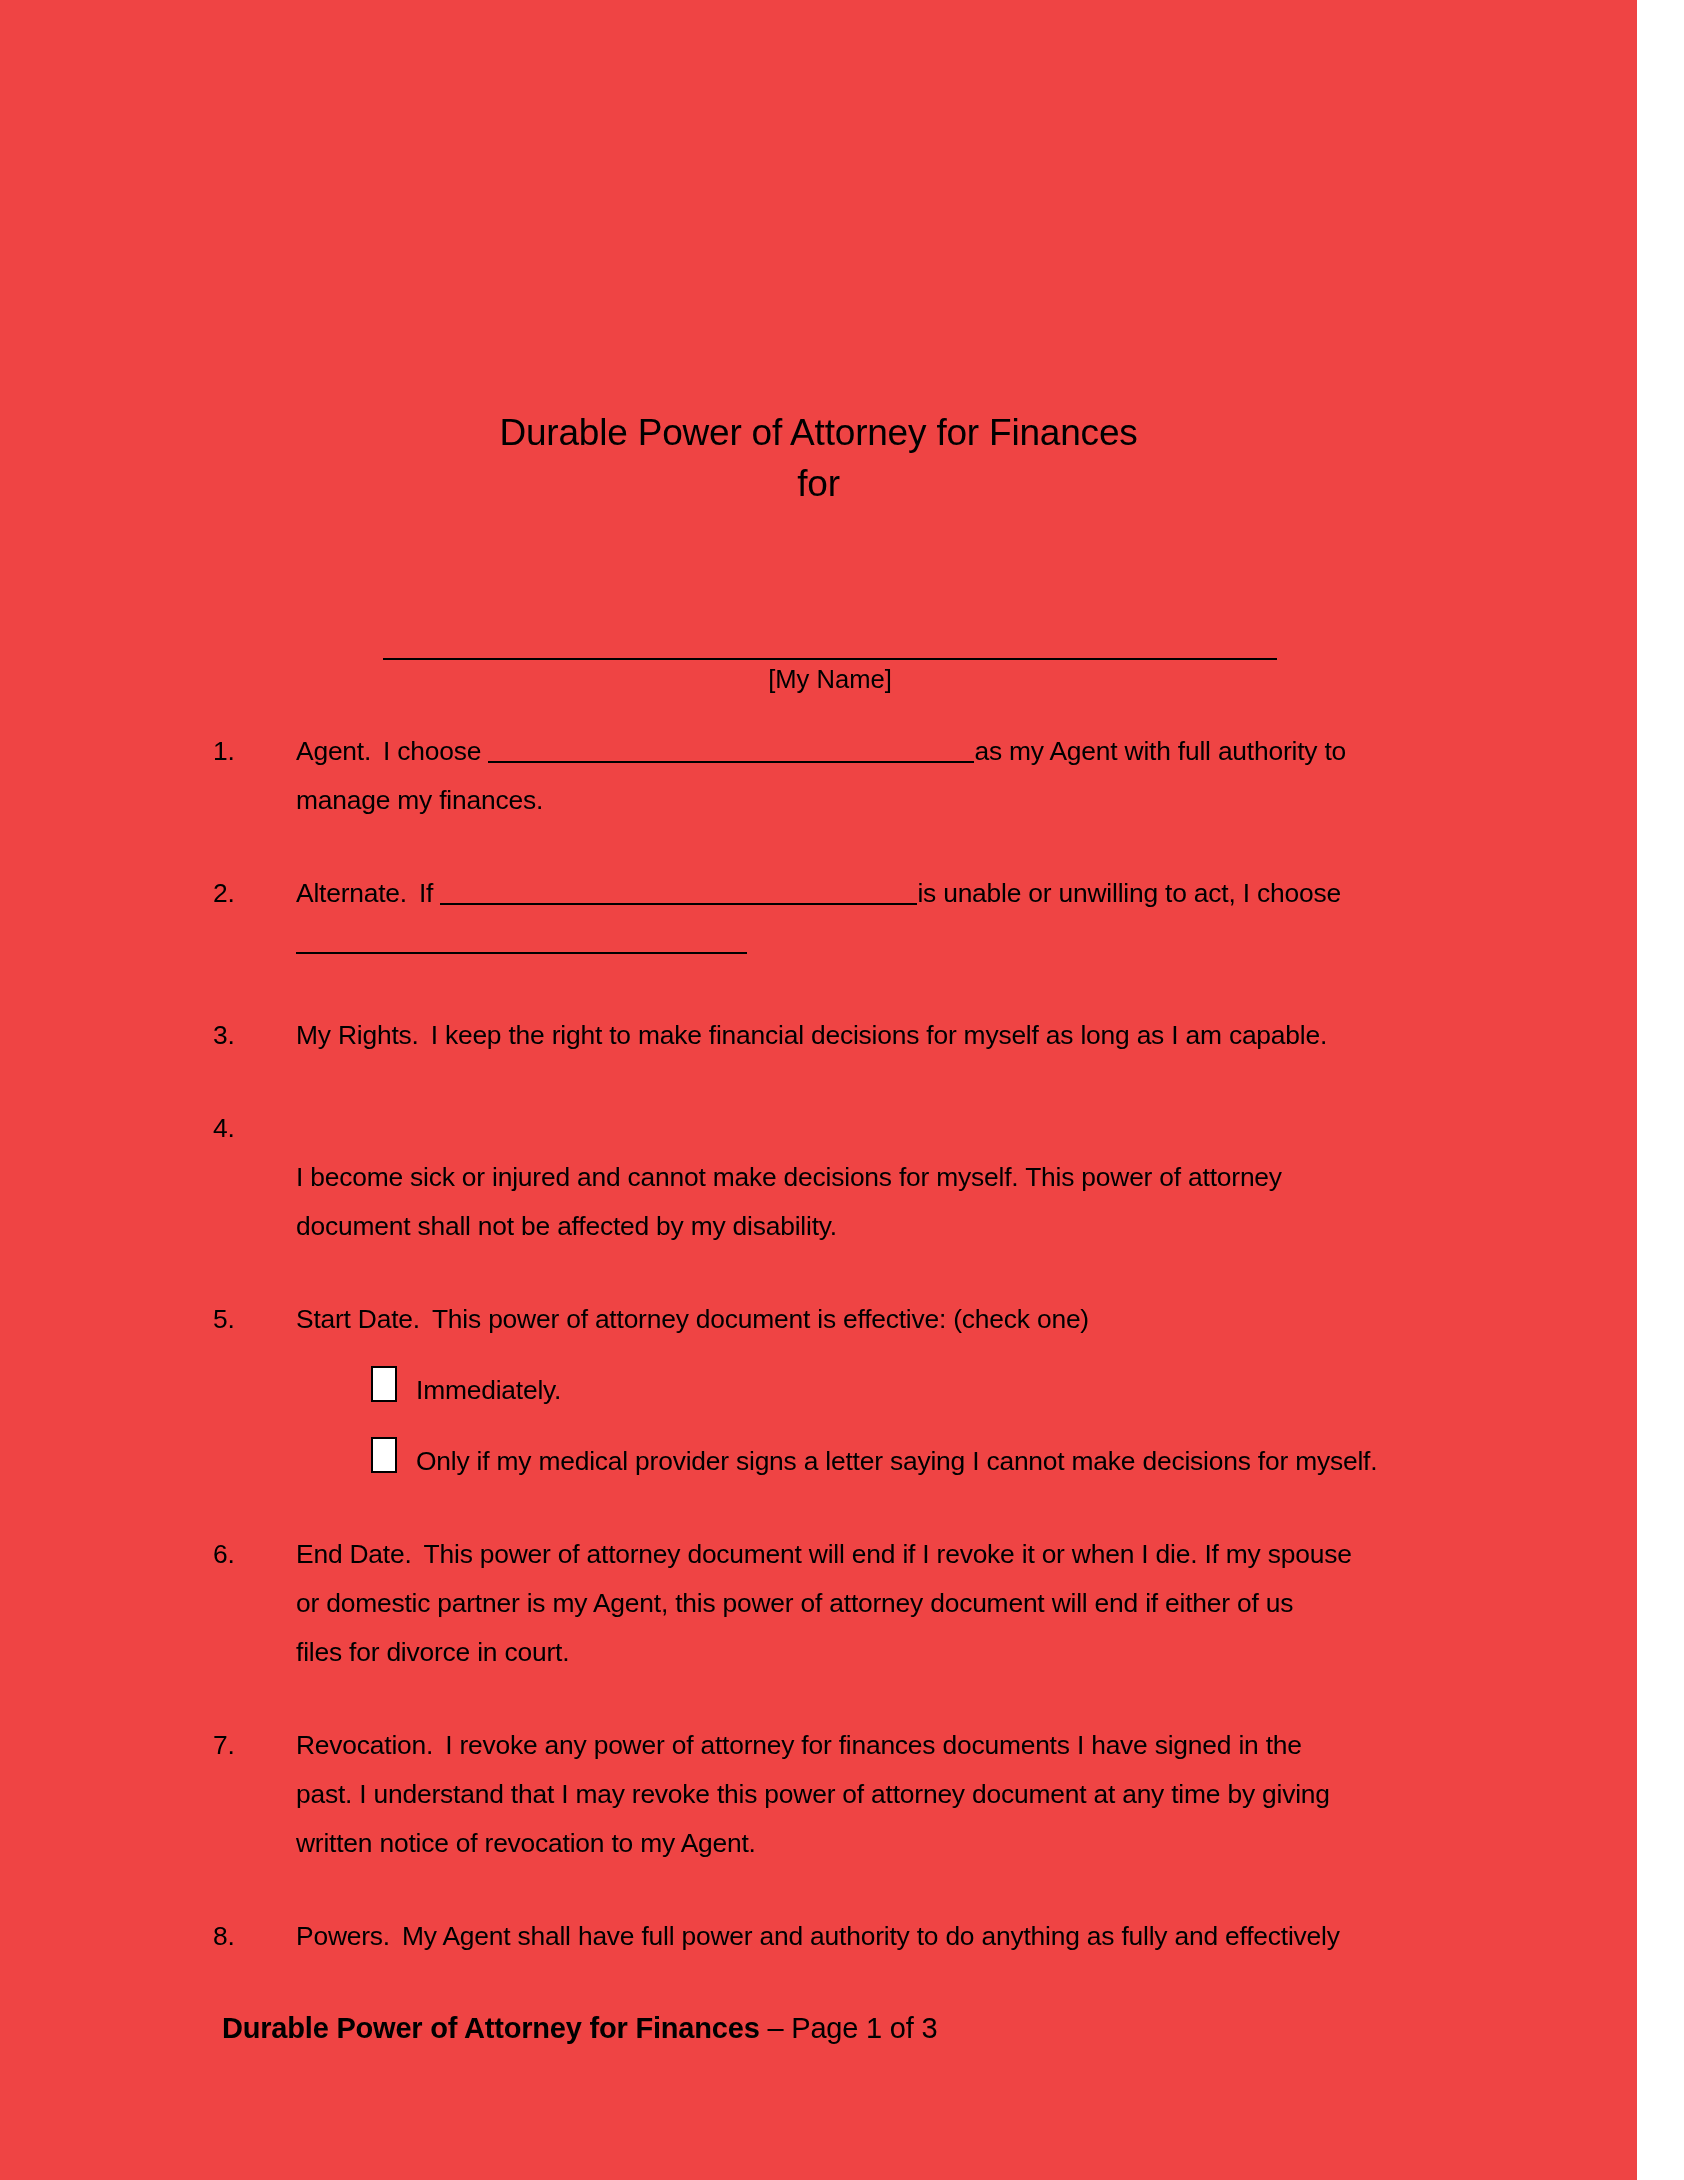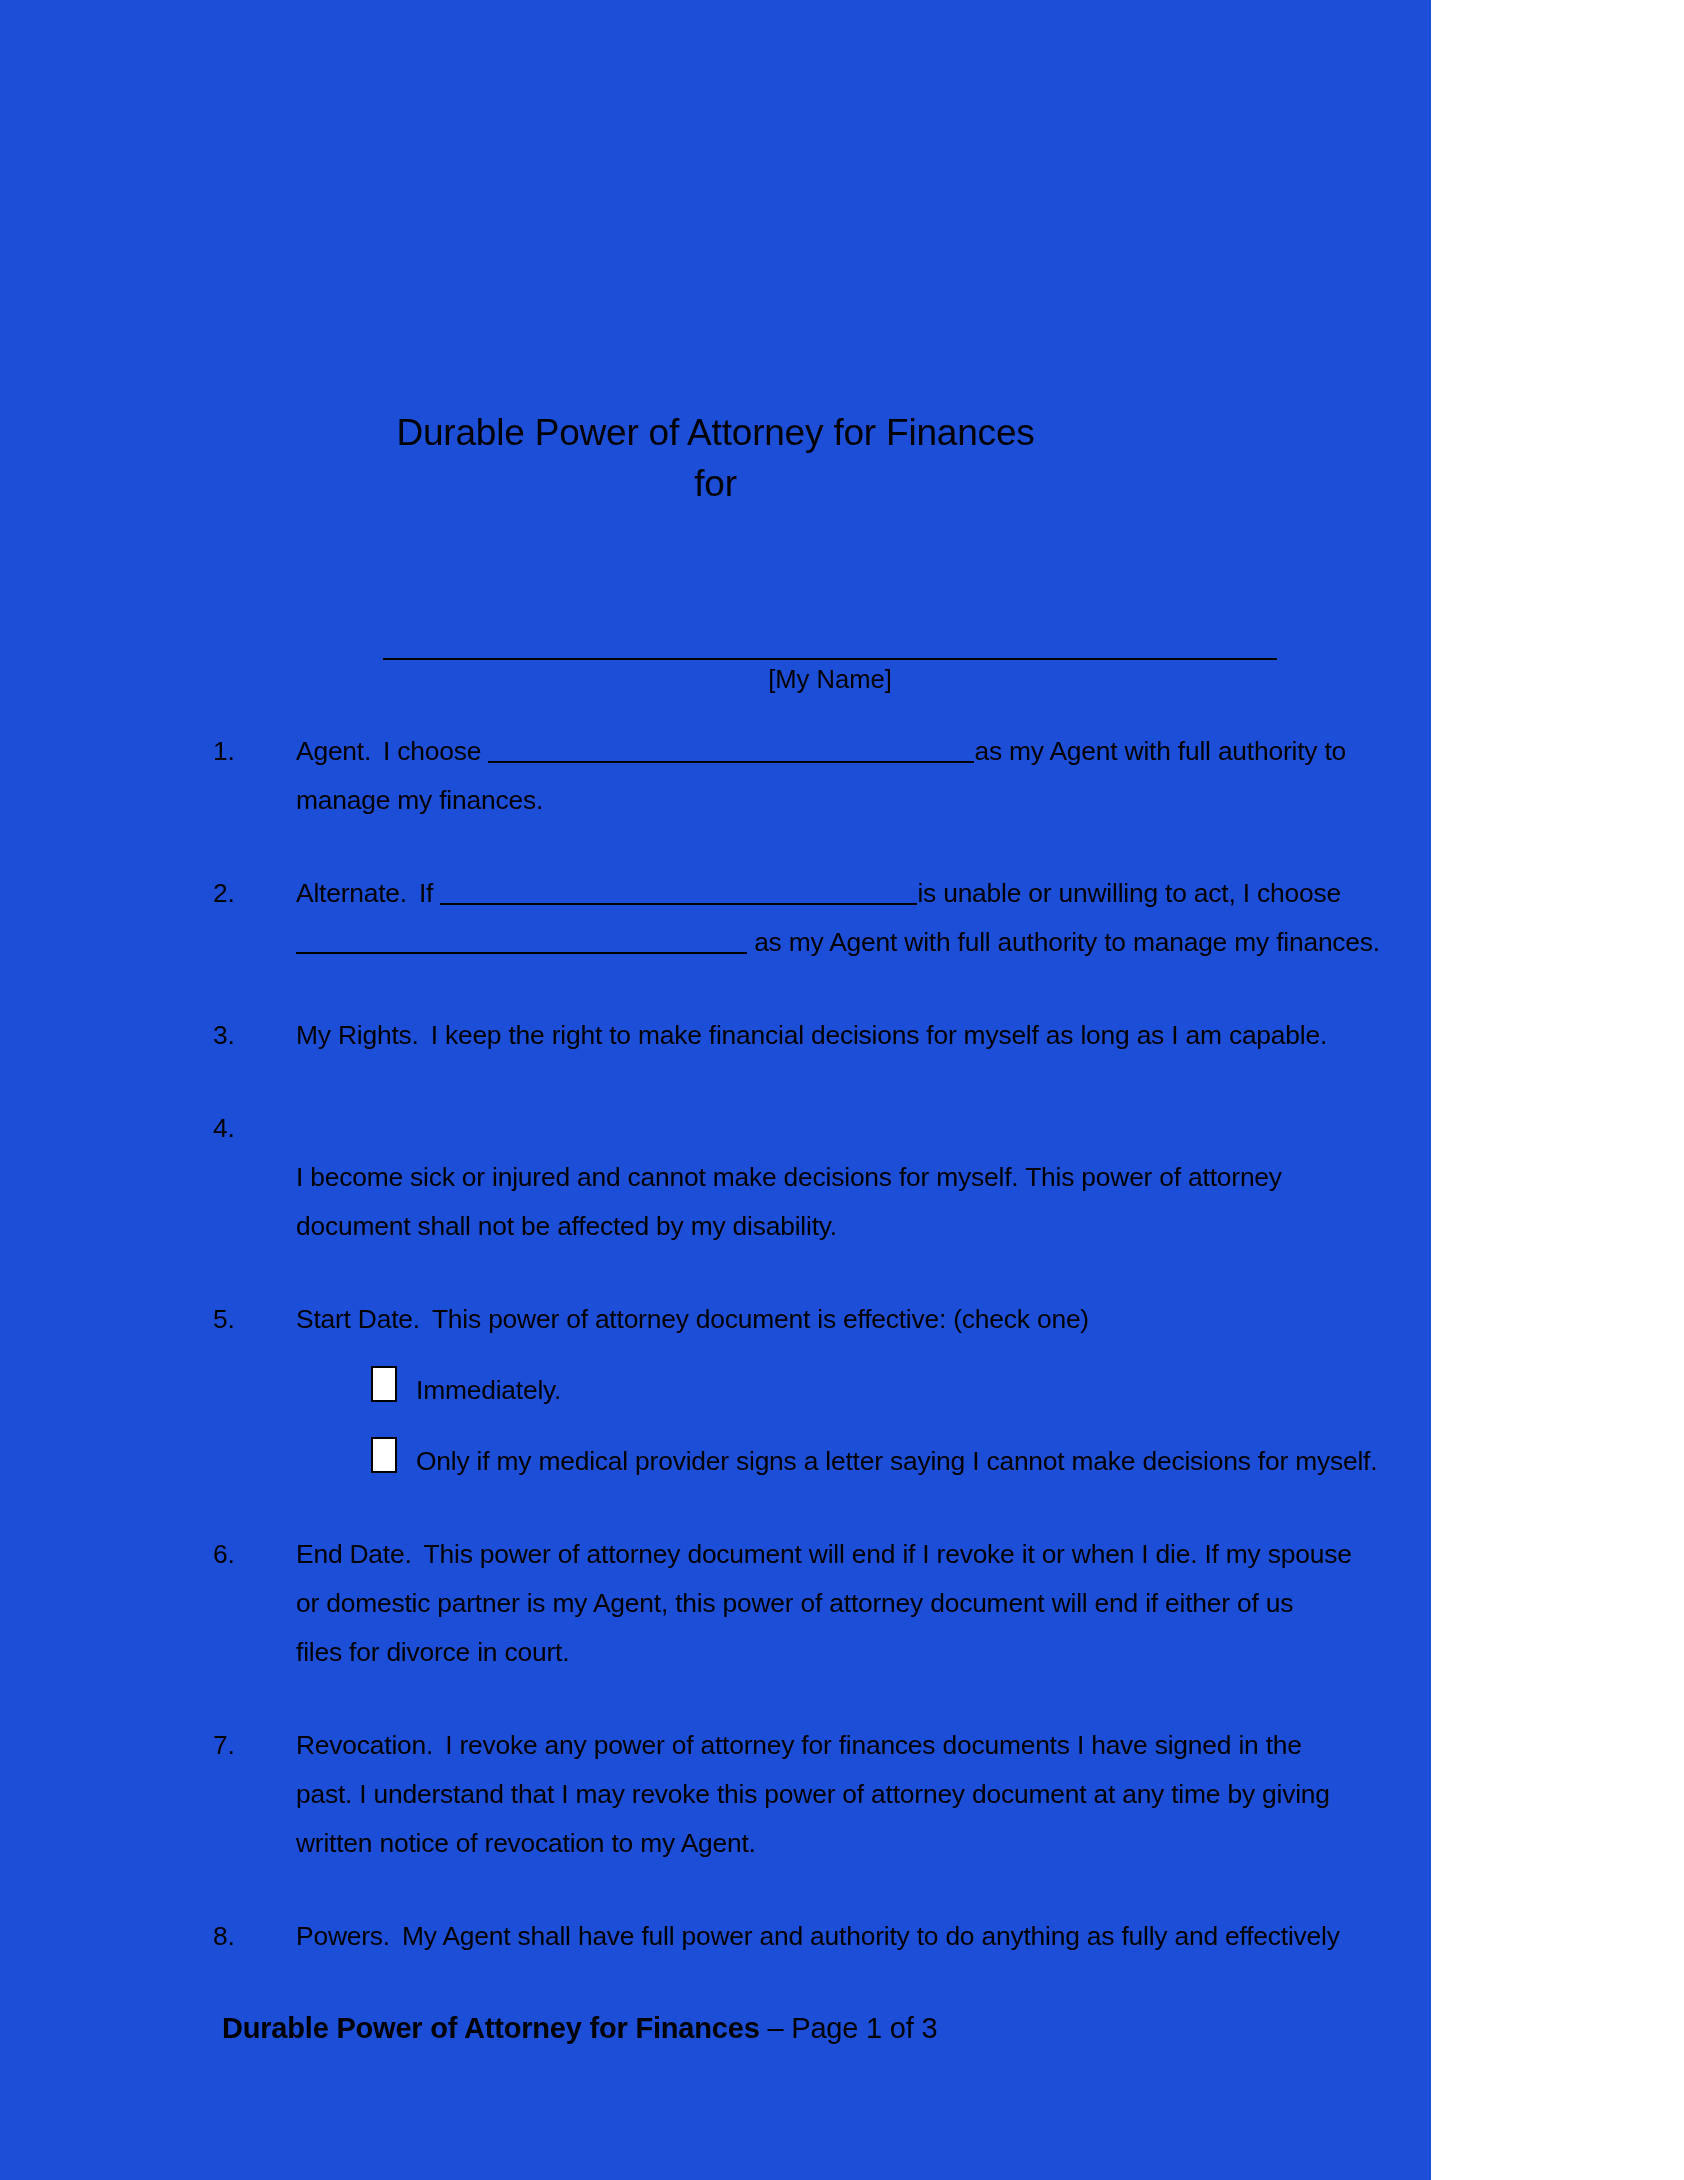--- a/index.html
+++ b/index.html
@@ -1,20 +1,20 @@
 <!DOCTYPE html>
 <html style="font-size:13.6px"><head>
 <meta charset="utf-8">
 <style>
   html,body{margin:0;padding:0;background:#ffffff;}
   .page{
     position:relative;
-    width:1431px;
+    width:1637px;
     height:2181px;
-    background:#1d4ed8;
+    background:#ef4444;
     font-family:"Liberation Sans", sans-serif;
     color:#000000;
     overflow:hidden;
   }
   
   .title-block{
     position:absolute;
     top:407px; left:0; width:100%;
     text-align:center;
     font-size:37px;
@@ -109,21 +109,21 @@
       <div class="itext">
         <span class="l"><b class="term">Agent.</b><span>I choose </span><span class="blank w570"></span><span>as my Agent with full authority to</span></span><br>
         <span class="l">manage my finances.</span>
       </div>
     </div>
 
     <div class="item">
       <div class="num">2.</div>
       <div class="itext">
         <span class="l"><b class="term">Alternate.</b><span>If </span><span class="blank w560"></span><span>is unable or unwilling to act, I choose</span></span><br>
-        <span class="l"><span class="blank w530"></span><span> as my Agent with full authority to manage my finances.</span></span>
+        <span class="l"><span class="blank w530"></span></span>
       </div>
     </div>
 
     <div class="item">
       <div class="num">3.</div>
       <div class="itext">
         <span class="l"><b class="term">My Rights.</b><span>I keep the right to make financial decisions for myself as long as I am capable.</span></span>
       </div>
     </div>
 

